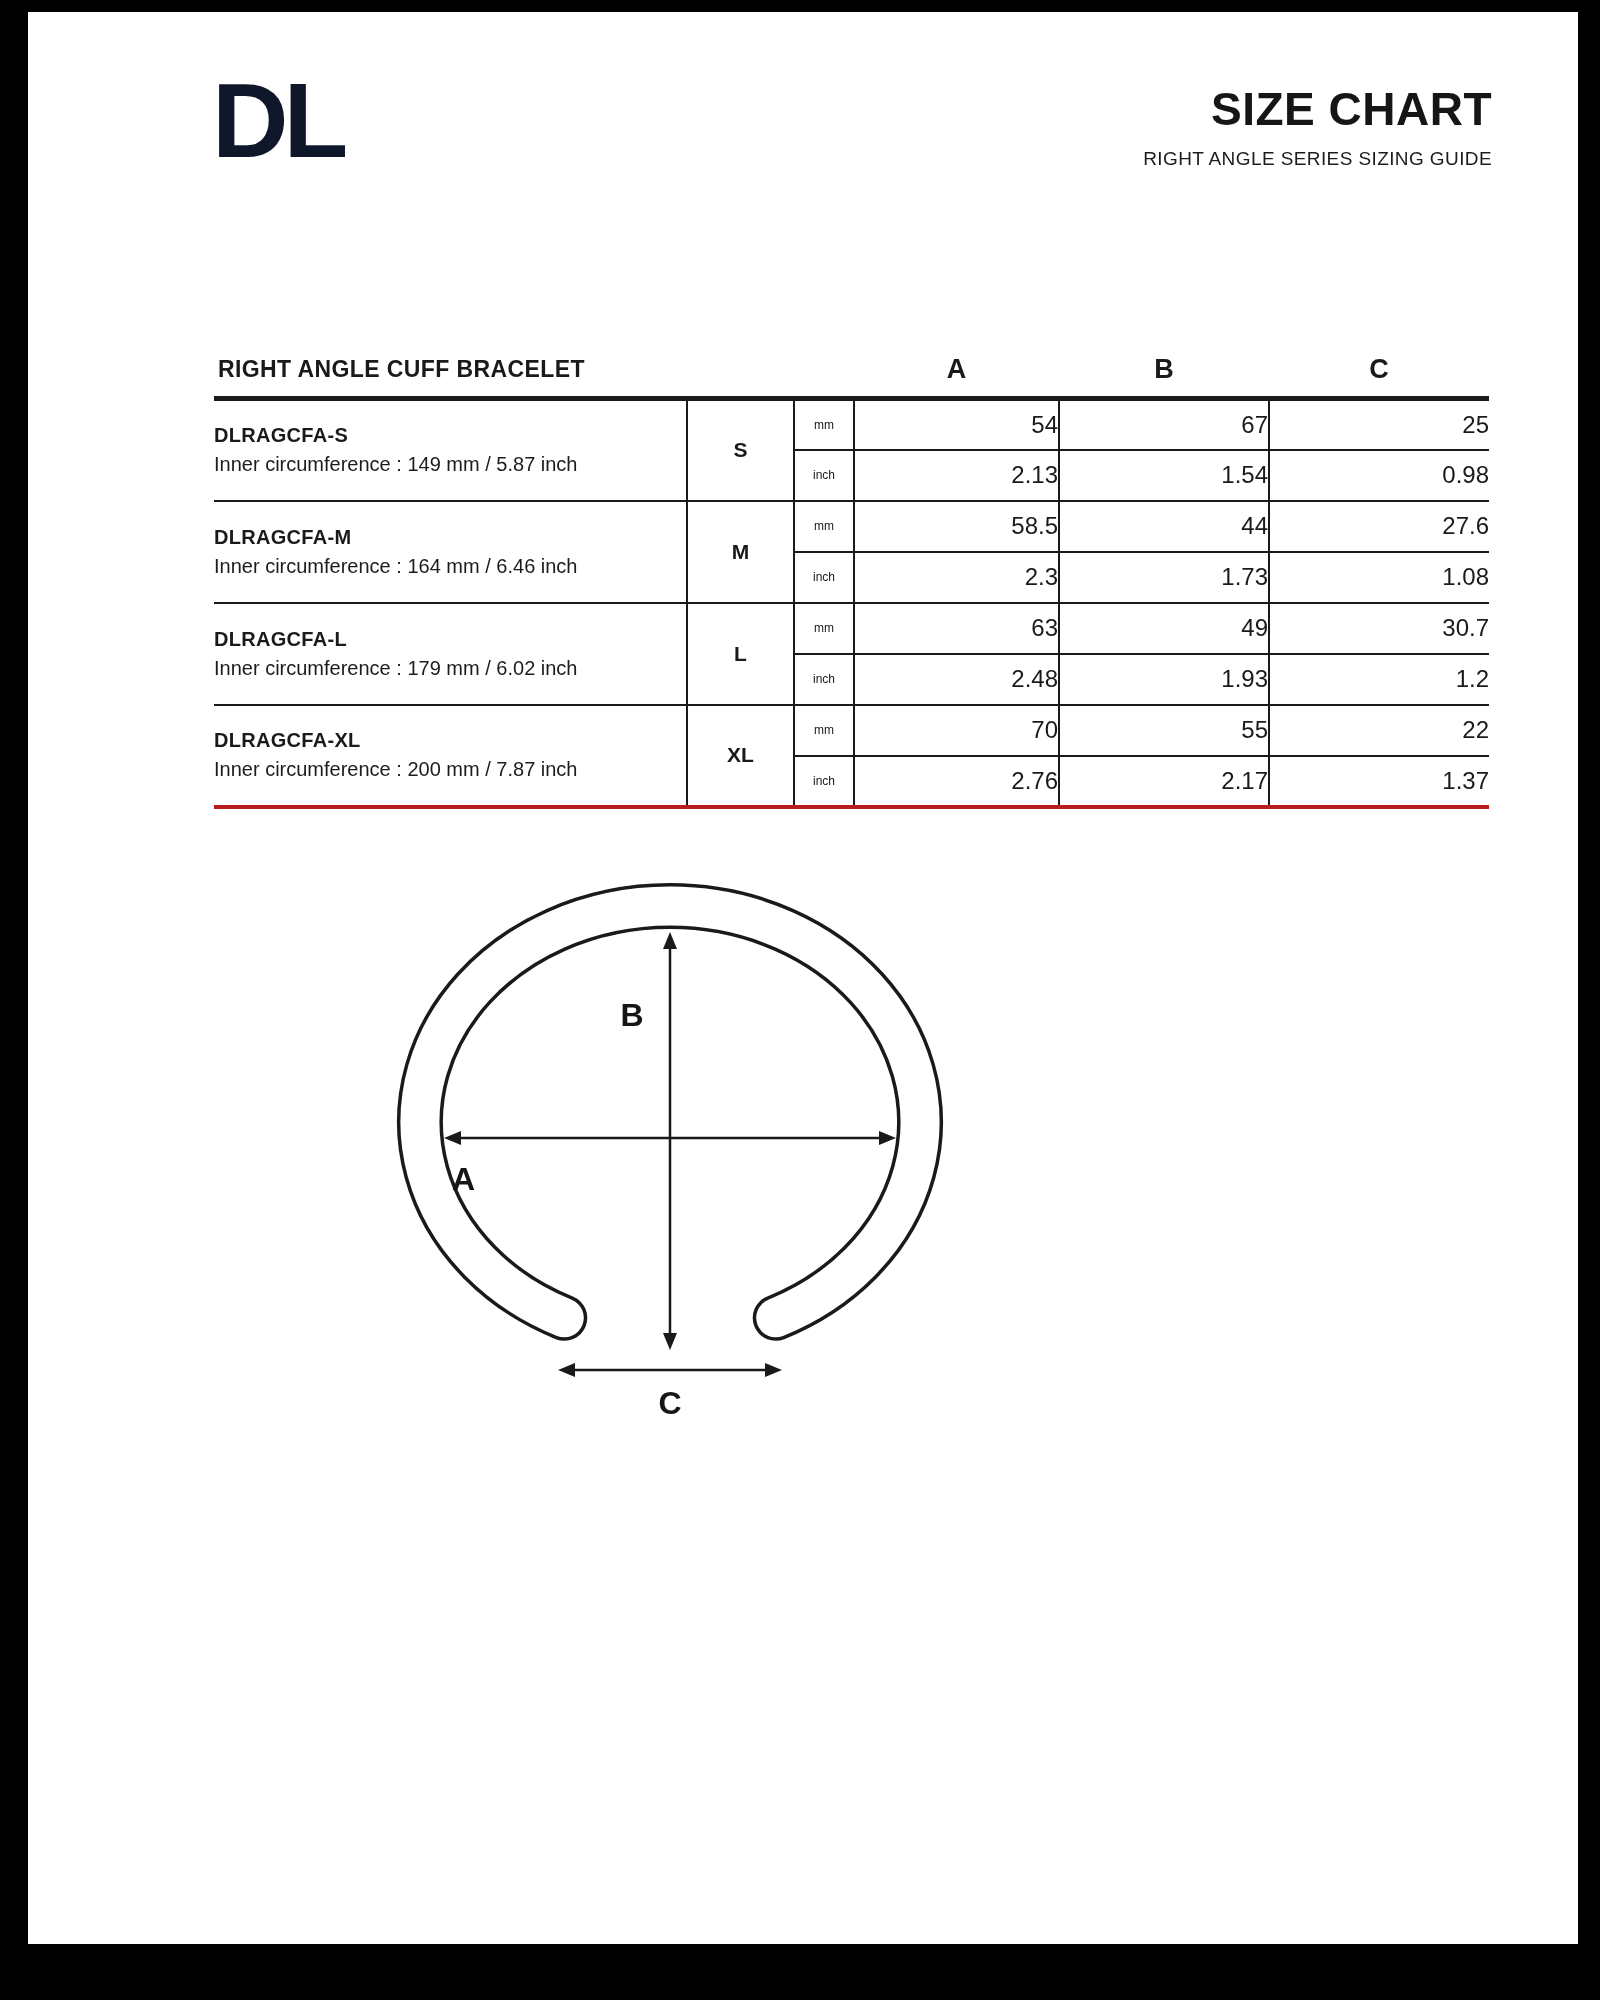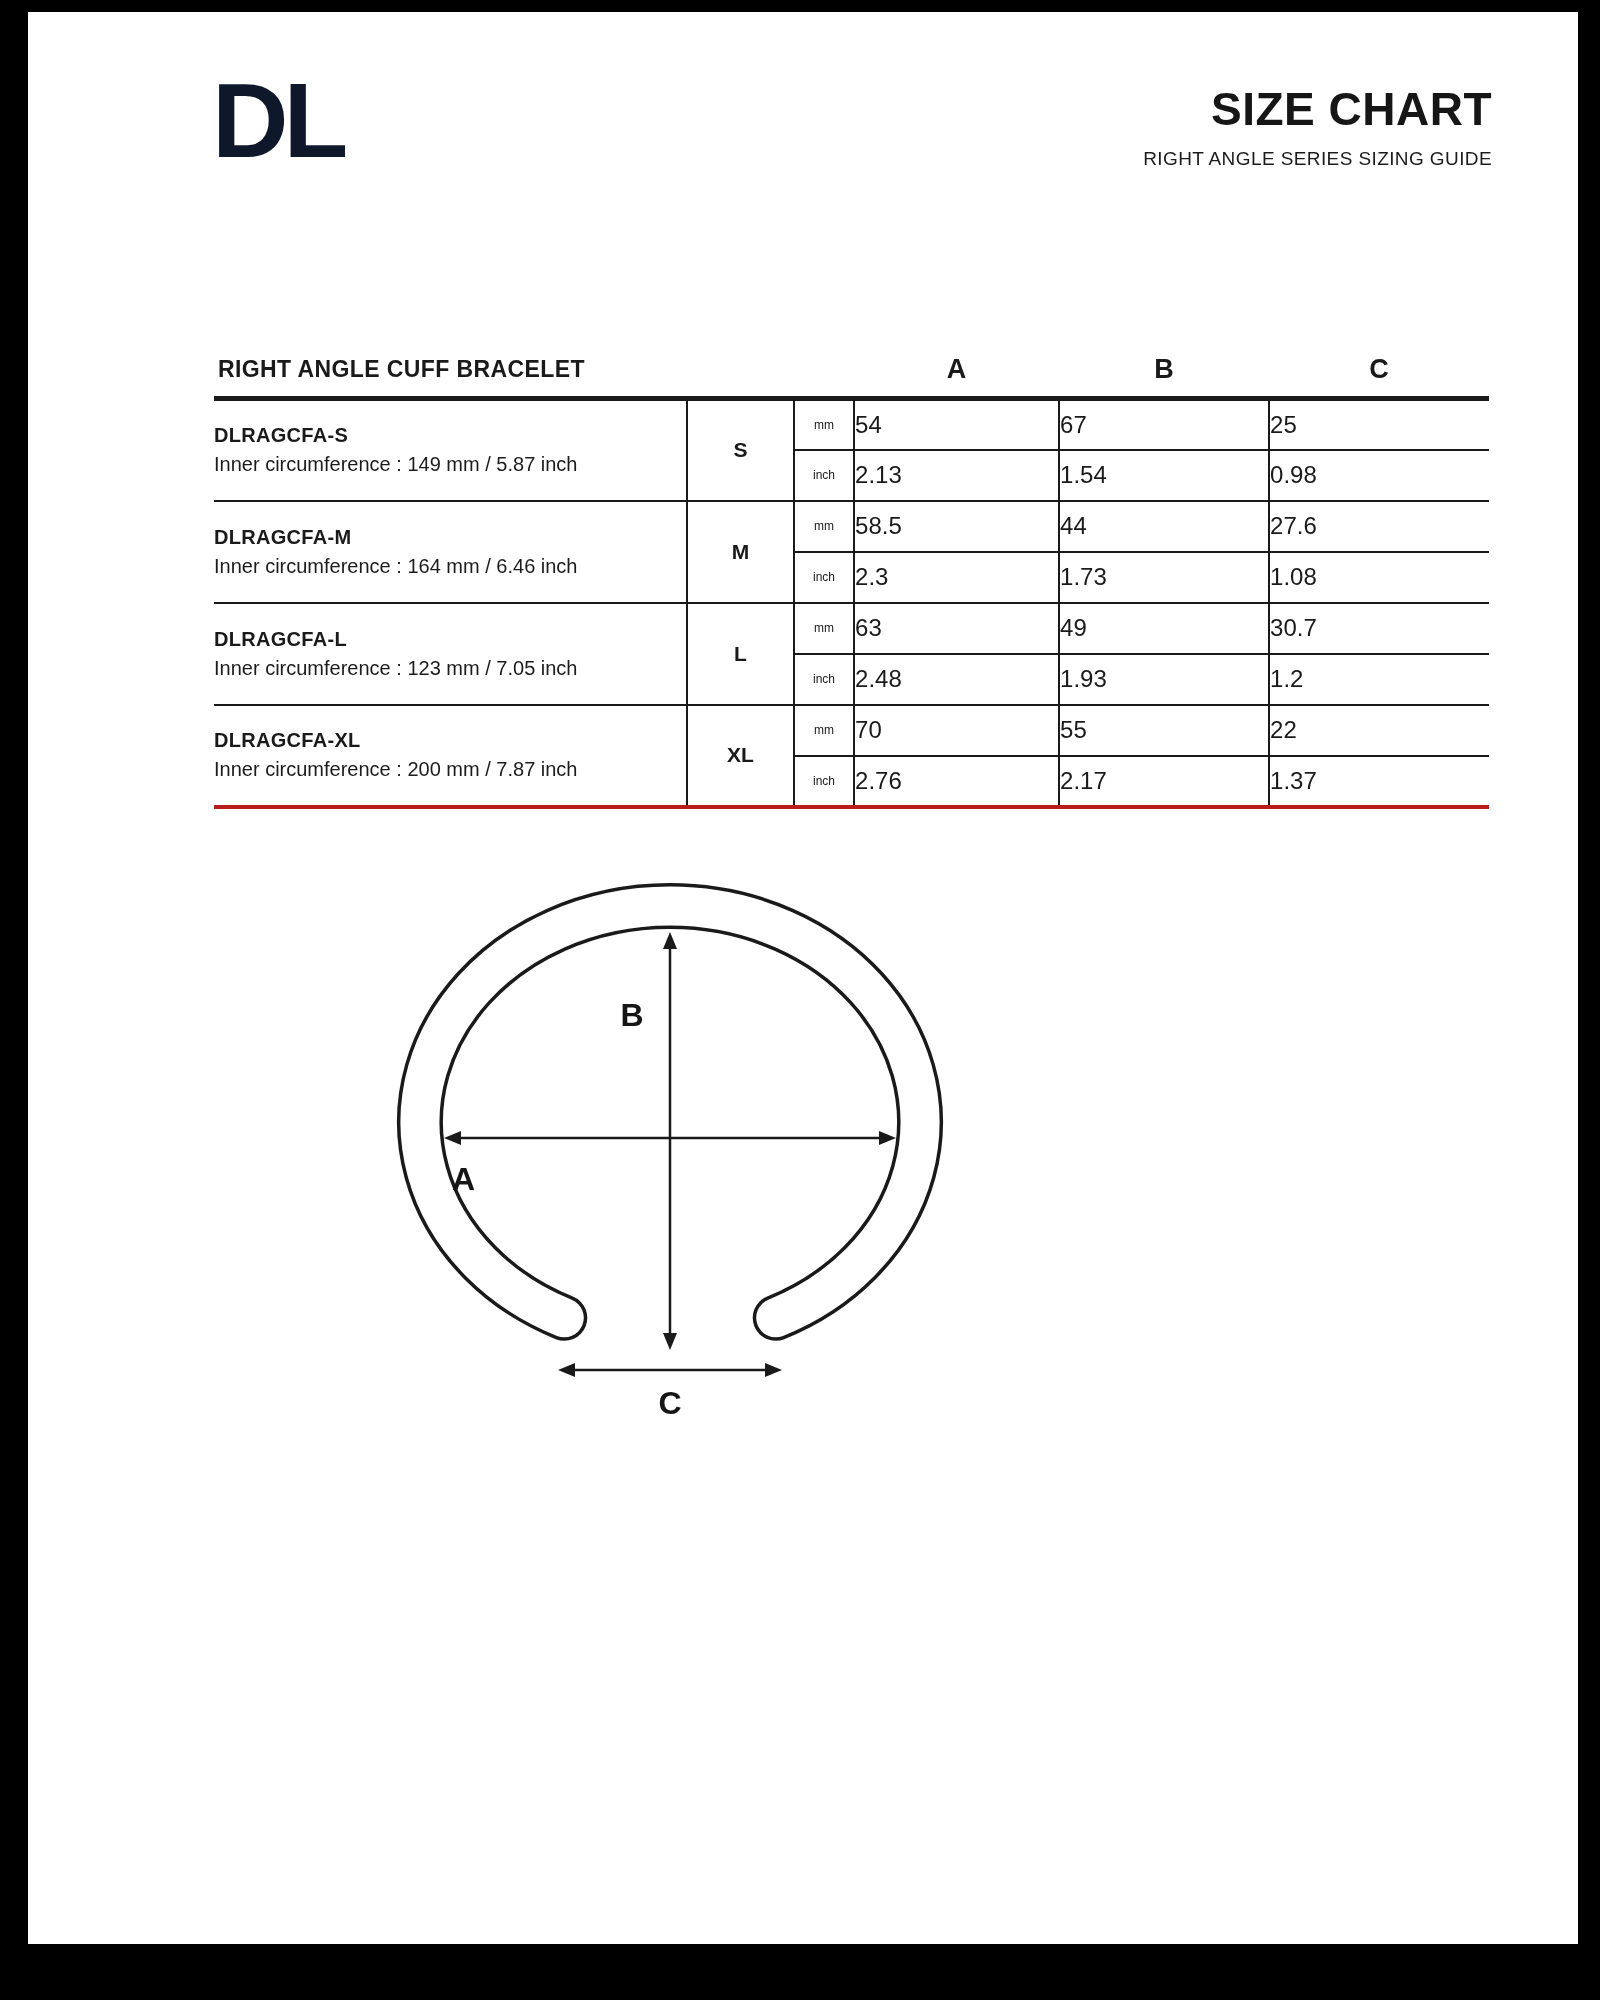--- a/index.html
+++ b/index.html
@@ -63,21 +63,21 @@
     font-size: 21px; font-weight: 700;
   }
   td.unit-cell {
     border-left: 2px solid #1a1a1a;
     border-right: 2px solid #1a1a1a;
     text-align: center; vertical-align: middle;
     font-size: 12px;
   }
   td.val {
     border-left: 2px solid #1a1a1a;
-    text-align: left; vertical-align: middle;
+    text-align: right; vertical-align: middle;
     font-size: 24px;
   }
   
   .diagram { position: absolute; left: 292px; top: 846px; }
   .diagram text {
     font-family: "Liberation Sans", sans-serif;
     font-weight: 700; font-size: 32px; fill: #161616;
   }
 </style>
 </head>
@@ -143,21 +143,21 @@
       <tr class="sub">
         <td class="unit-cell">inch</td>
         <td class="val">2.3</td>
         <td class="val">1.73</td>
         <td class="val">1.08</td>
       </tr>
 
       <tr class="sub">
         <td class="info" rowspan="2">
           <div class="model">DLRAGCFA-L</div>
-          <div class="circ">Inner circumference : 123 mm / 7.05 inch</div>
+          <div class="circ">Inner circumference : 179 mm / 6.02 inch</div>
         </td>
         <td class="size-cell" rowspan="2">L</td>
         <td class="unit-cell">mm</td>
         <td class="val">63</td>
         <td class="val">49</td>
         <td class="val">30.7</td>
       </tr>
       <tr class="sub">
         <td class="unit-cell">inch</td>
         <td class="val">2.48</td>

